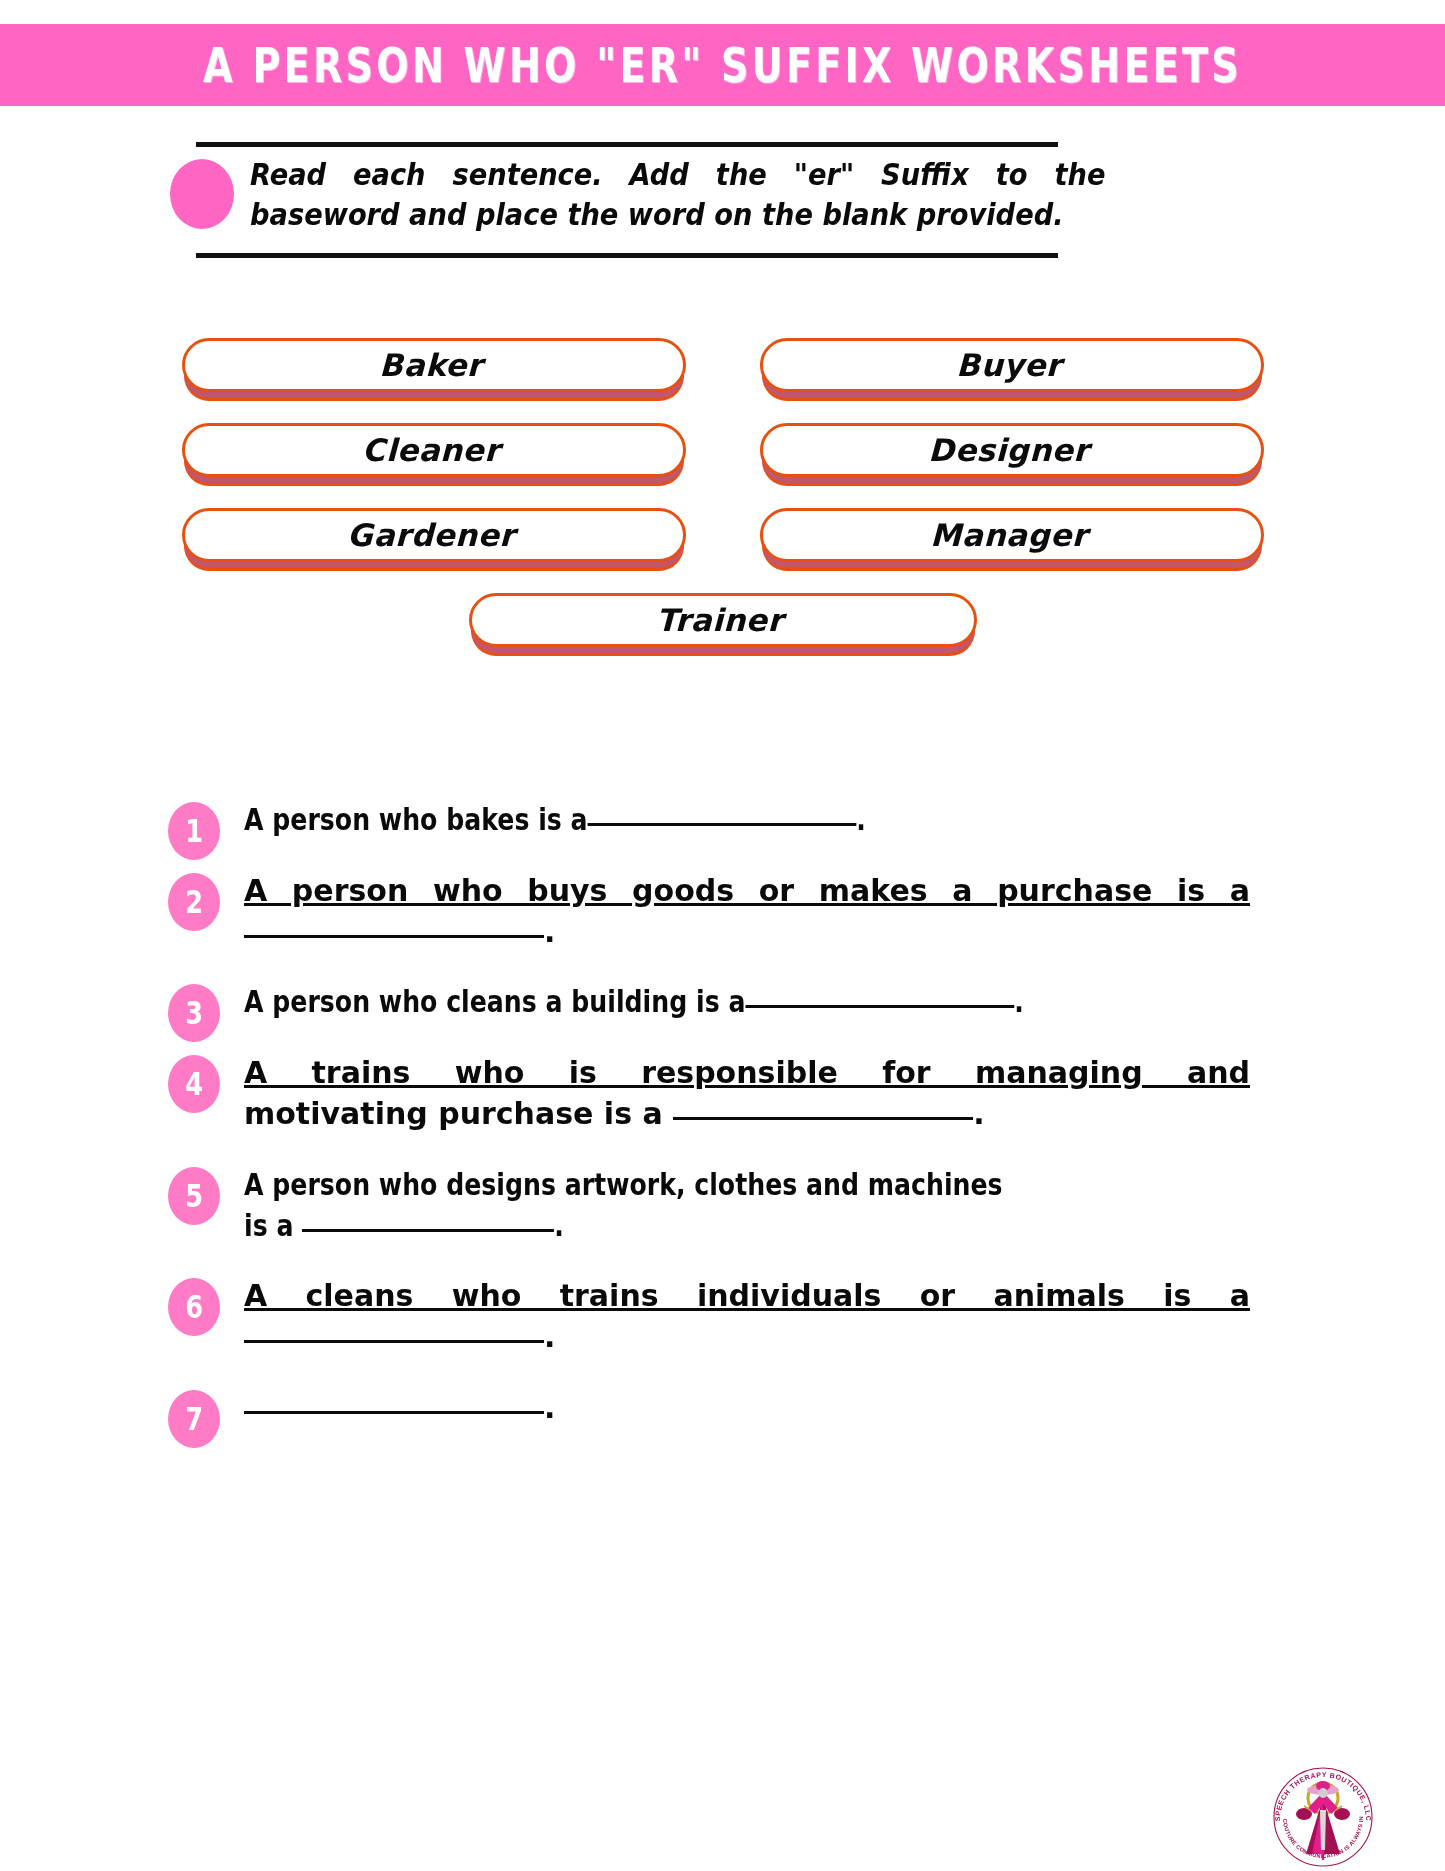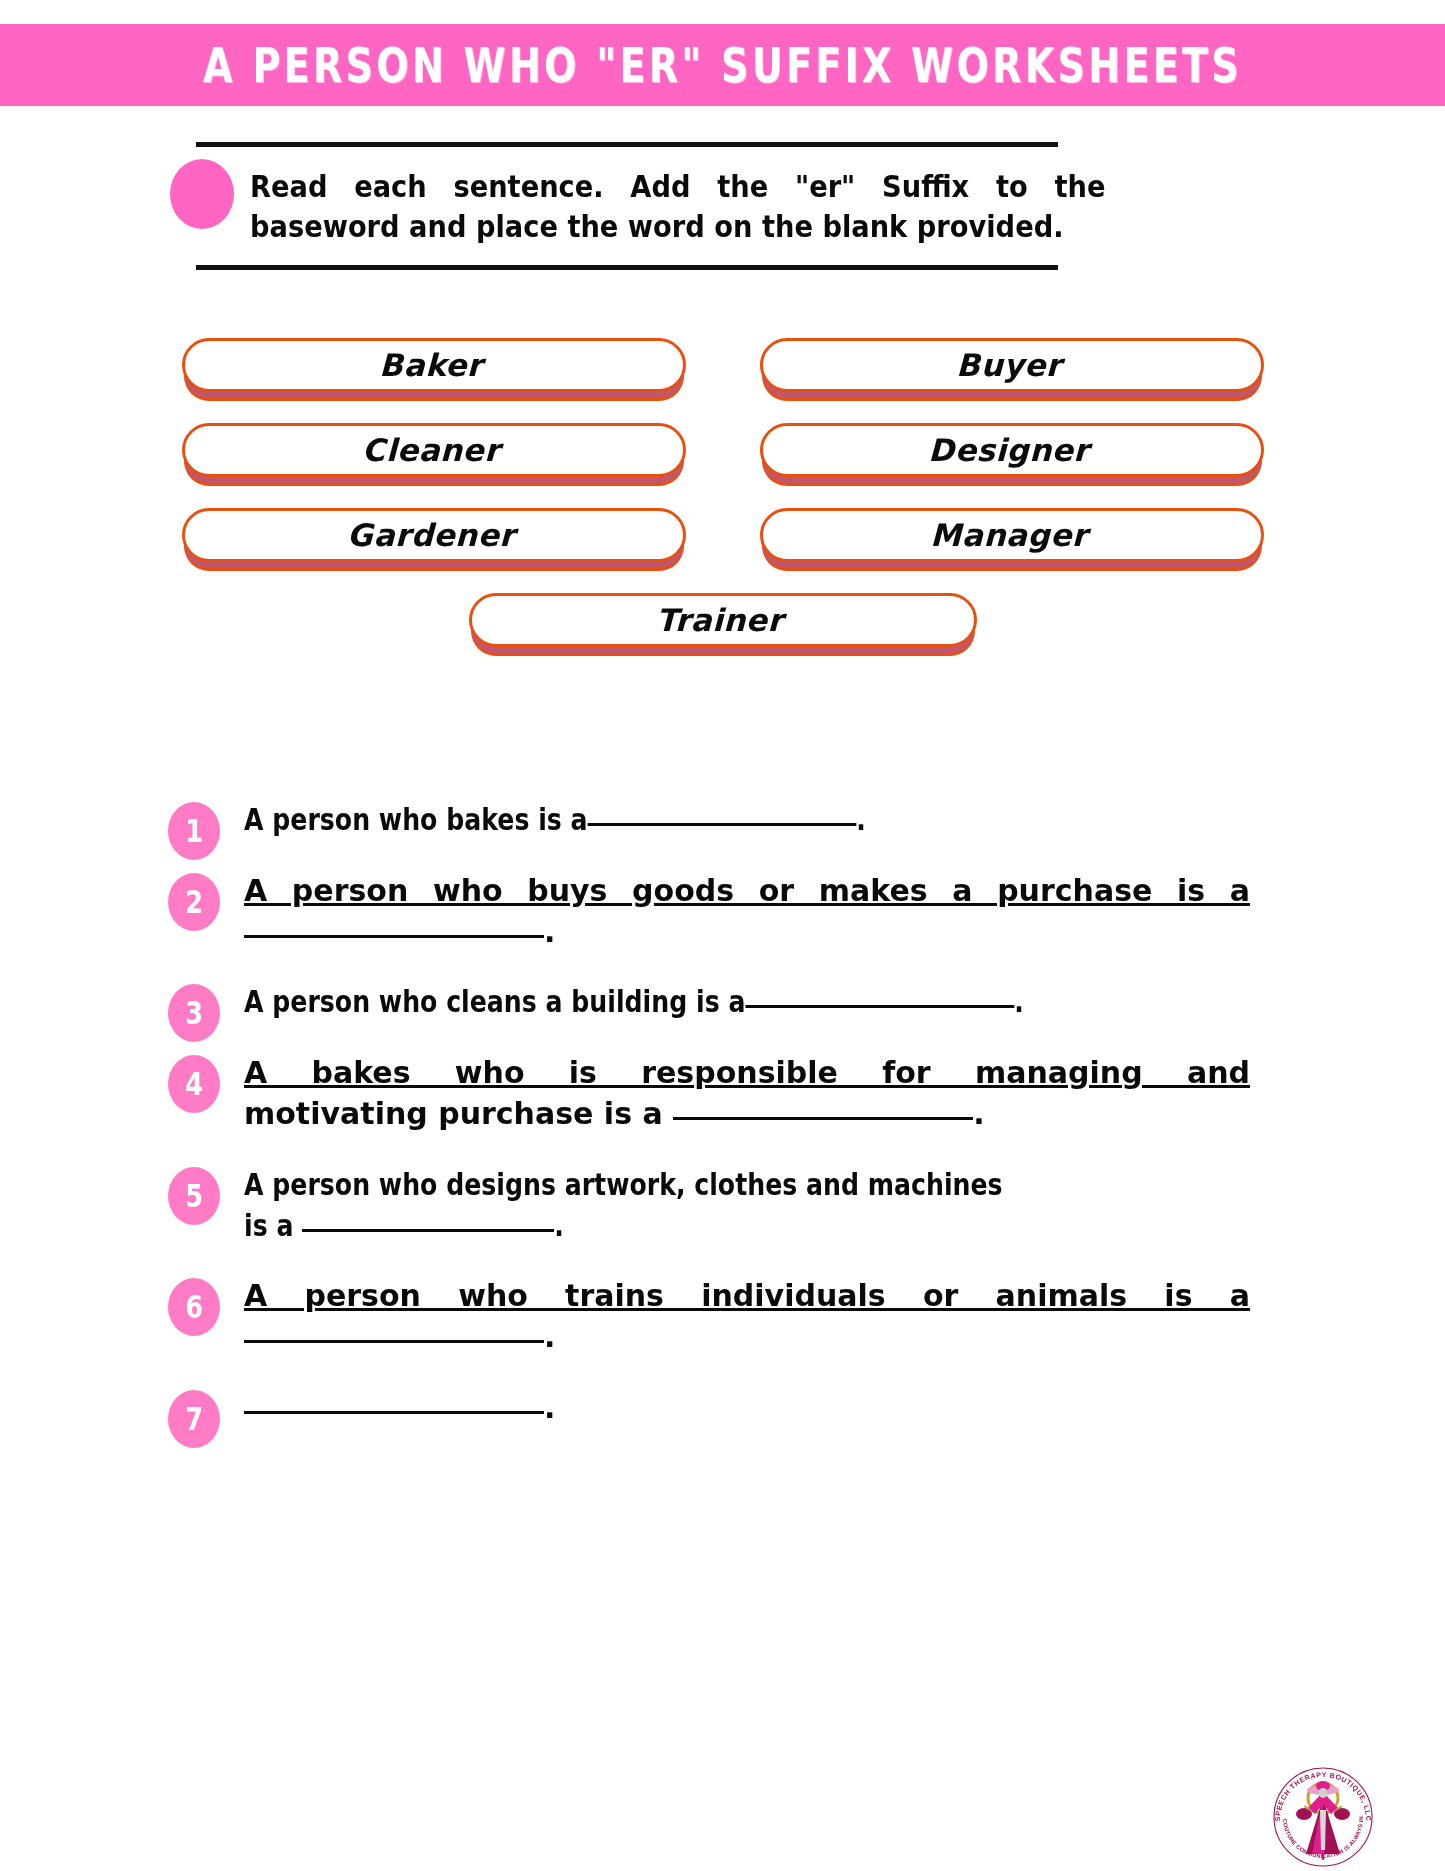--- a/index.html
+++ b/index.html
@@ -47,22 +47,23 @@
     width: 862px;
   }
   .rule-top, .rule-bottom {
     width: 100%;
     height: 5px;
     background: #111111;
   }
   .rule-bottom { margin-top: 4px; }
   .instruction-body {
     position: relative;
-    padding: 20px 0 8px 0;
+    padding: 8px 0 8px 0;
     min-height: 86px;
+    font-style: italic;
   }
   .instruction-dot {
     position: absolute;
     left: -26px;
     top: 12px;
     width: 64px;
     height: 70px;
     border-radius: 50%;
     background: #ff66c4;
   }
@@ -285,41 +286,41 @@
     <div class="q-text narrow">
       <span>A person who cleans a building is a</span><span class="blank b-long"></span><span>.</span>
     </div>
   </div>
 
   <div class="q-item">
     <div class="q-badge">
       <span>4</span>
     </div>
     <div class="q-text">
-      <span class="l1-just">A bakes who is responsible for managing and</span>
+      <span class="l1-just">A trains who is responsible for managing and</span>
       <span class="l2"><span>motivating purchase is a</span> <span class="blank b-mid"></span><span>.</span></span>
     </div>
   </div>
 
   <div class="q-item">
     <div class="q-badge">
       <span>5</span>
     </div>
     <div class="q-text narrow">
       <span class="l2">A person who designs artwork, clothes and machines</span>
       <span class="l2"><span>is a</span> <span class="blank b-mid"></span><span>.</span></span>
     </div>
   </div>
 
   <div class="q-item">
     <div class="q-badge">
       <span>6</span>
     </div>
     <div class="q-text">
-      <span class="l1-just">A person who trains individuals or animals is a</span>
+      <span class="l1-just">A cleans who trains individuals or animals is a</span>
       <span class="l2"><span class="blank b-mid"></span><span>.</span></span>
     </div>
   </div>
 
   <div class="q-item">
     <div class="q-badge">
       <span>7</span>
     </div>
     <div class="q-text">
       <span class="l2"><span class="blank b-mid"></span><span>.</span></span>

